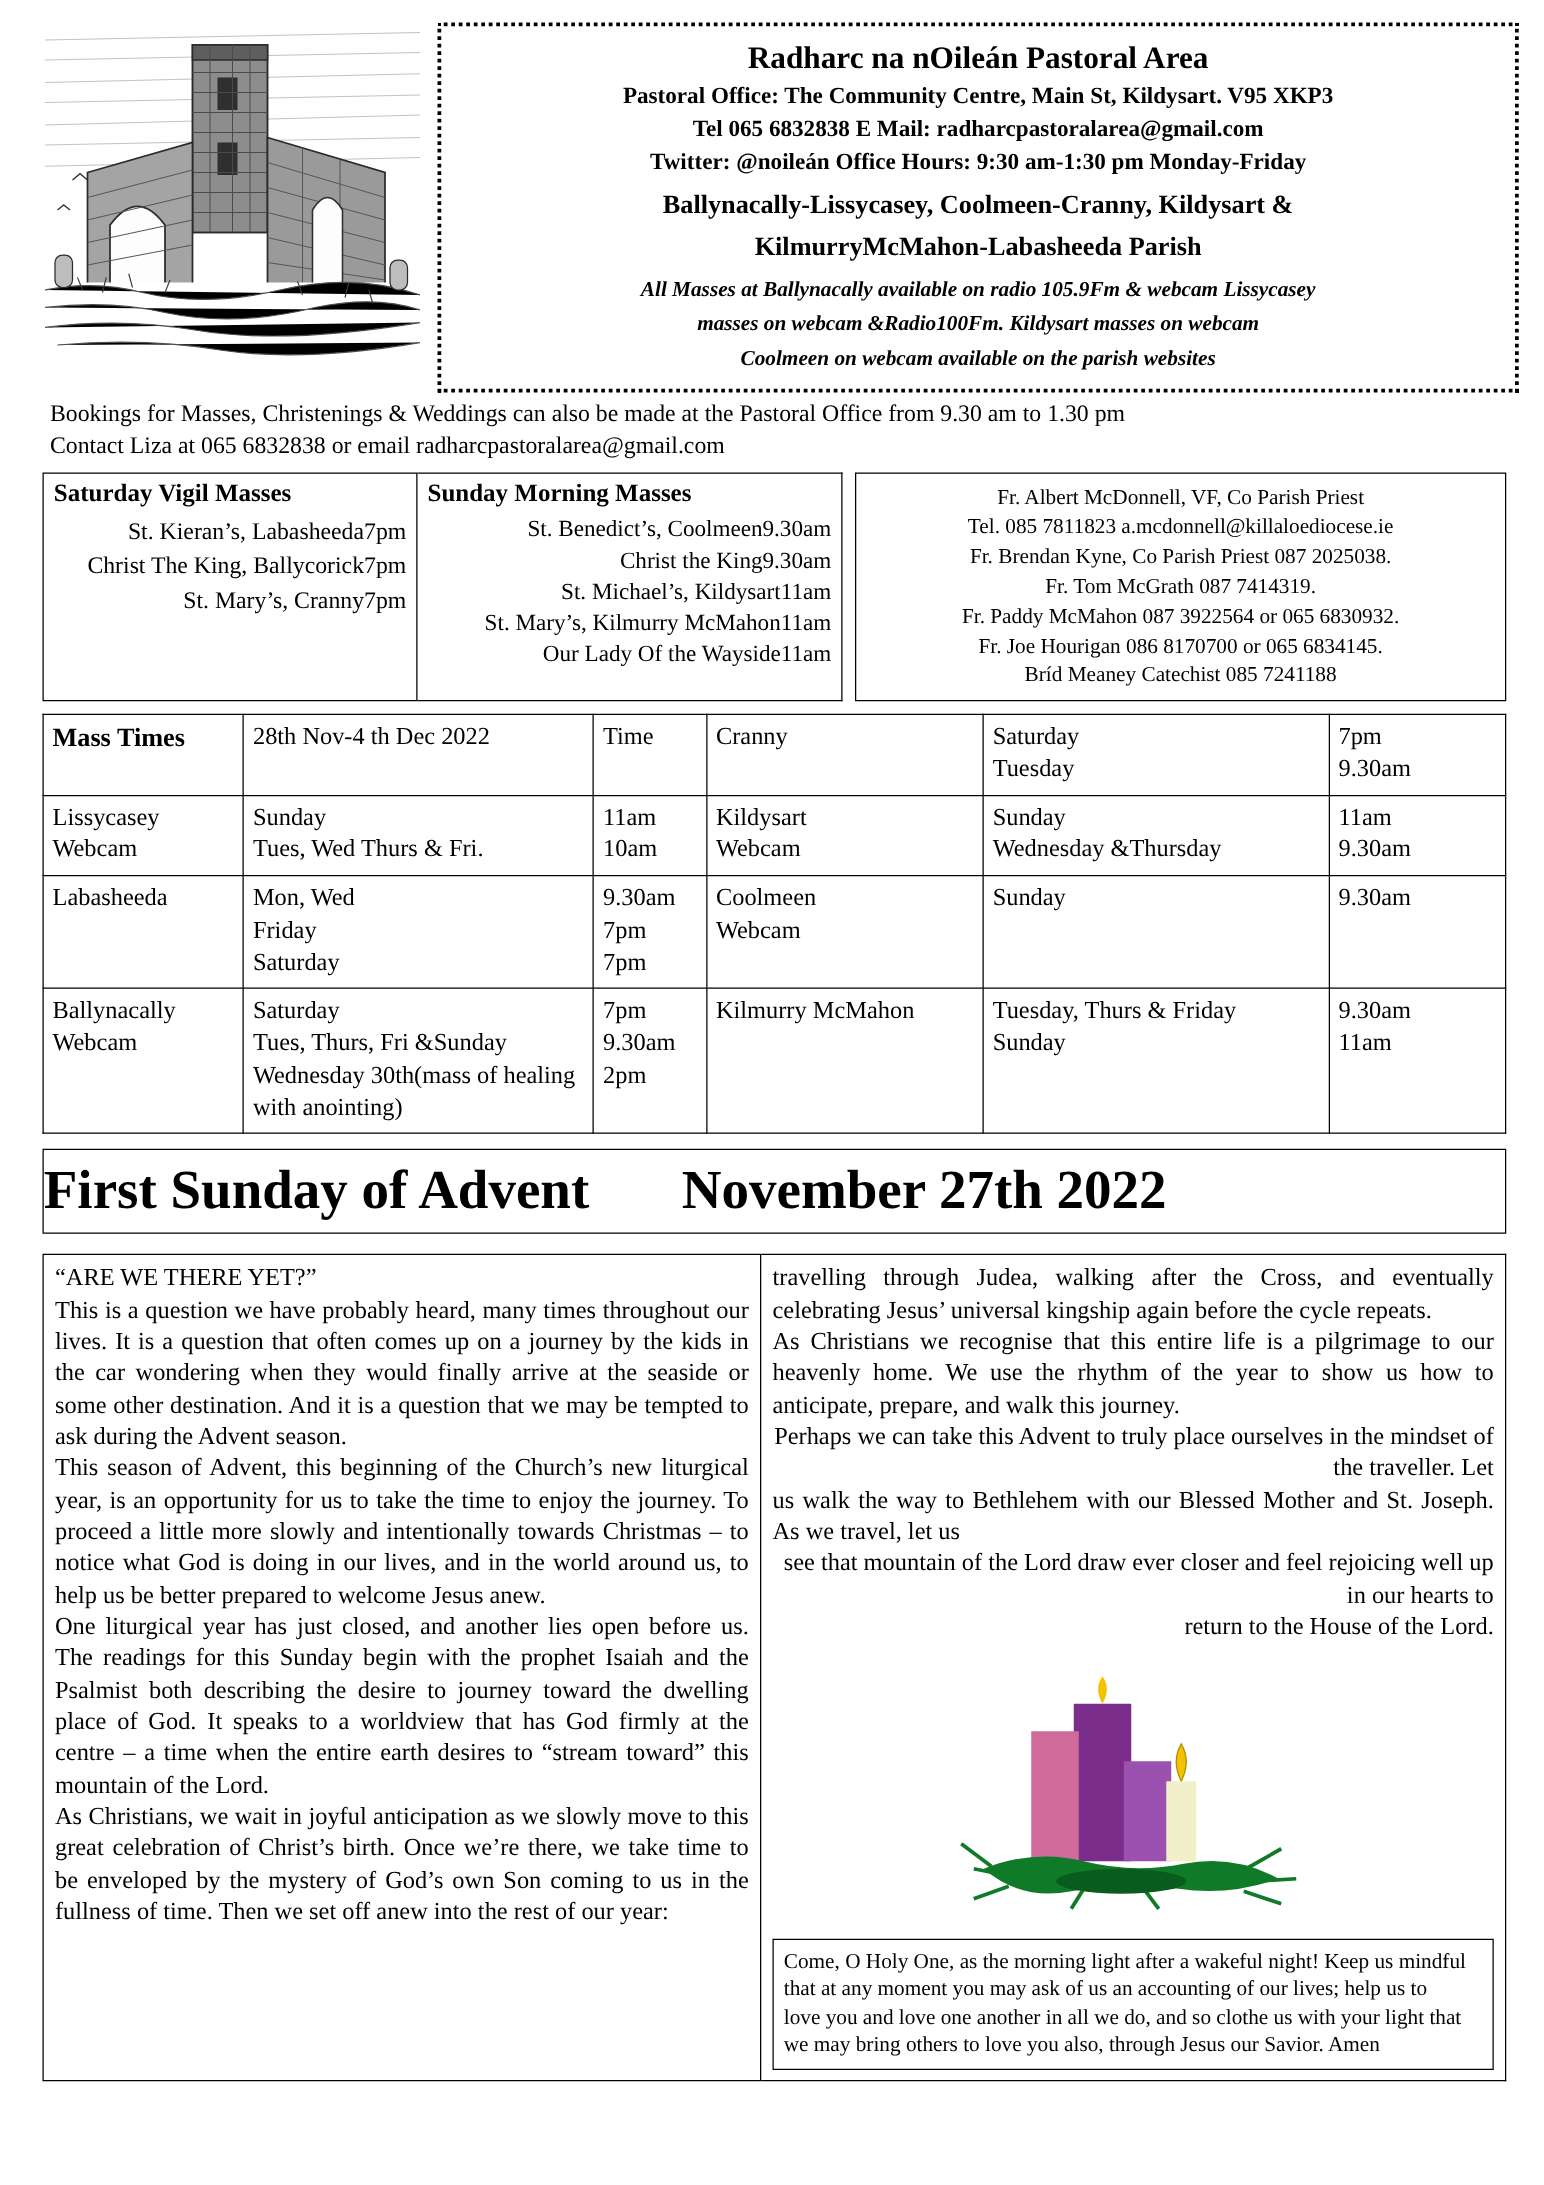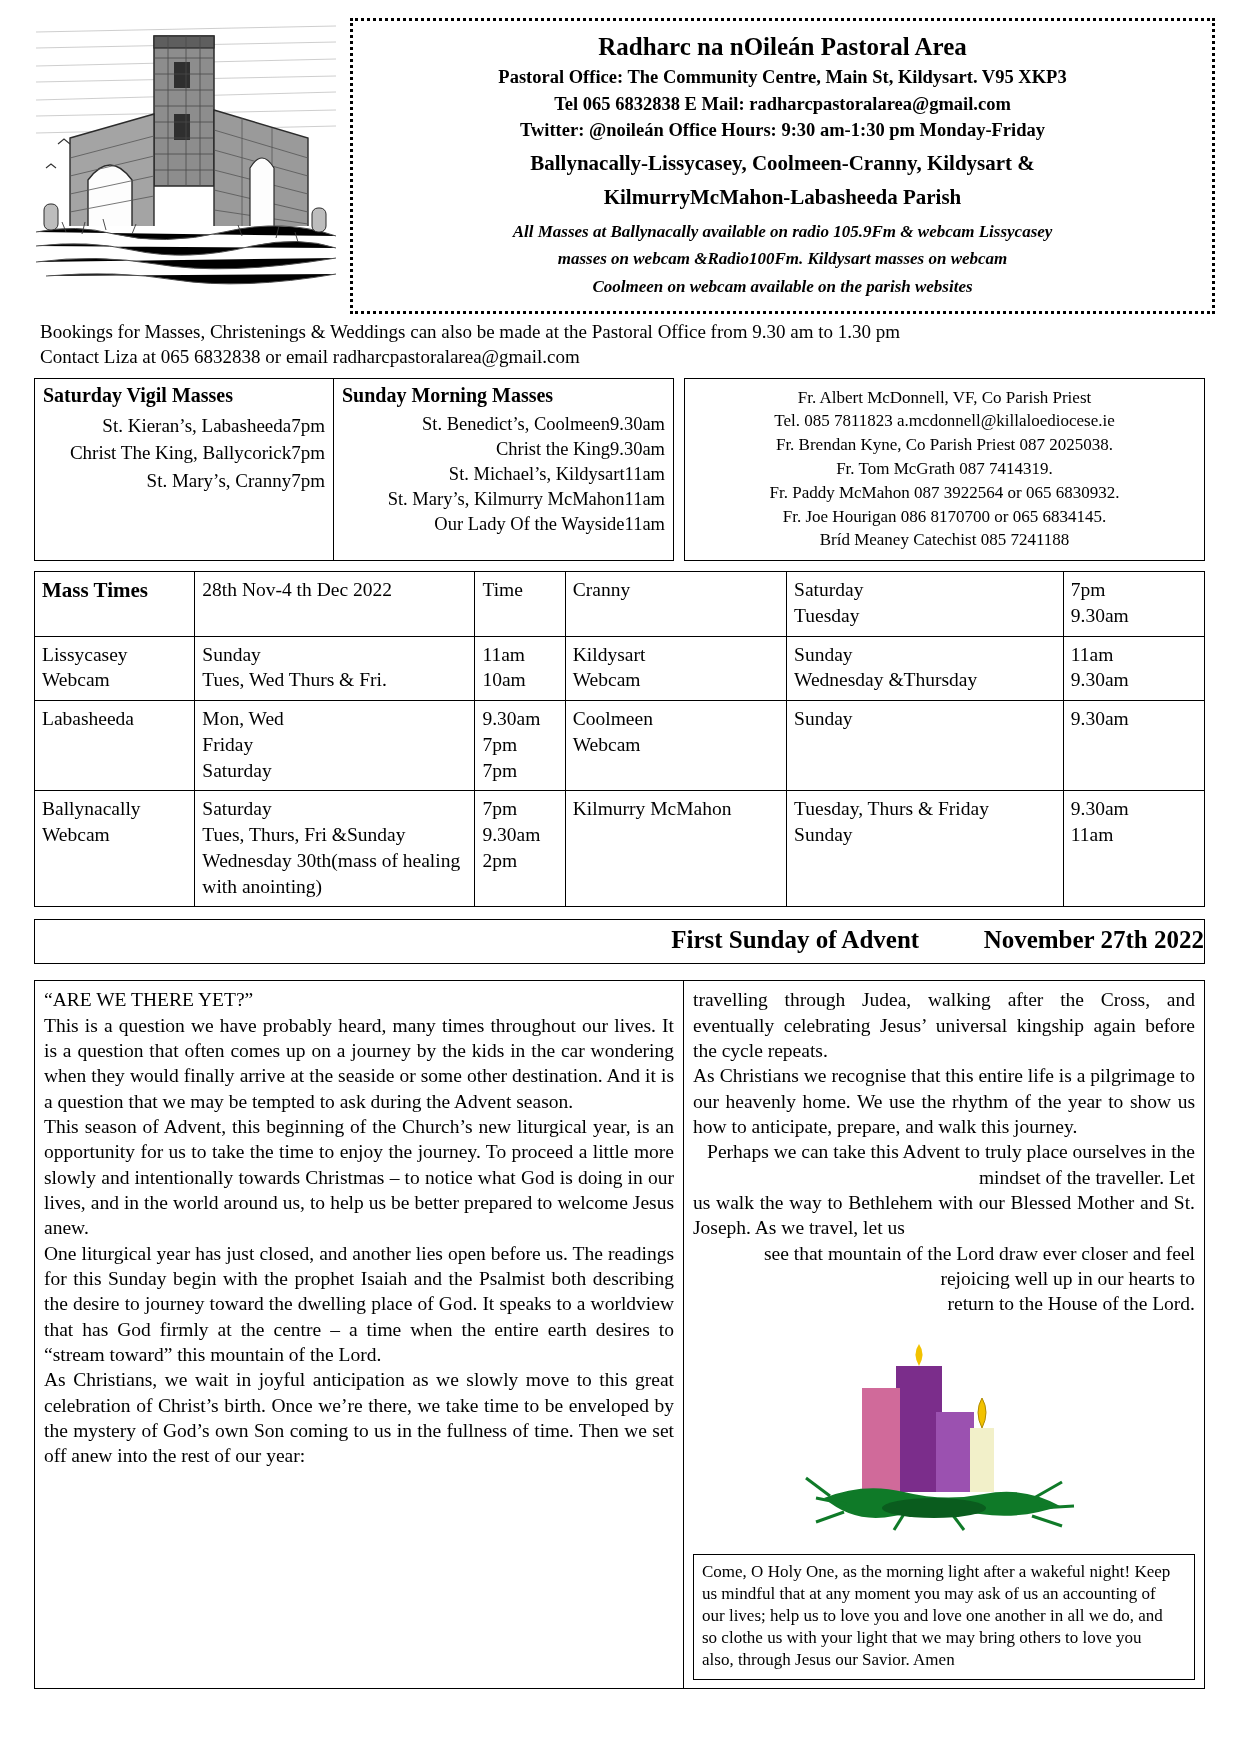--- a/index.html
+++ b/index.html
@@ -130,39 +130,39 @@
   .c2 { width: 248px; }
   .c3 { width: 80px; }
   .c4 { width: 196px; }
   .c5 { width: 245px; }
   .c6 { width: 125px; }
 
   
   .title-bar {
     margin: 12px 30px 16px 34px;
     border: 1.5px solid #000;
-    text-align: right;
+    text-align: left;
     padding: 6px 0 9px 0;
-    font-size: 25px;
+    font-size: 44px;
     font-weight: bold;
   }
   .title-bar .sp { display: inline-block; width: 52px; }
 
   
   .cols {
     display: flex;
     margin: 9px 30px 0 34px;
     align-items: stretch;
   }
   .col {
     border: 1.5px solid #000;
     box-sizing: border-box;
     padding: 6px 9px 8px 9px;
   }
-  .col-left { width: 650px; }
+  .col-left { width: 575px; }
   .col-right { flex: 1; border-left: none; display: flex; flex-direction: column; }
   .col p {
     margin: 0;
     font-size: 19.5px;
     line-height: 1.30;
     text-align: justify;
   }
   .col p.nj { text-align: right; }
   .quote { font-size: 19.5px; margin: 0 0 0 10px; }
 

